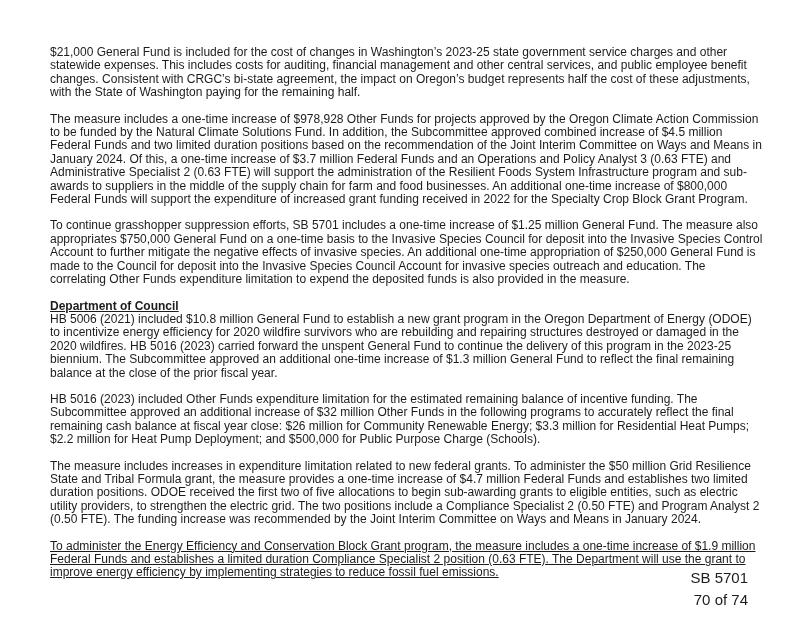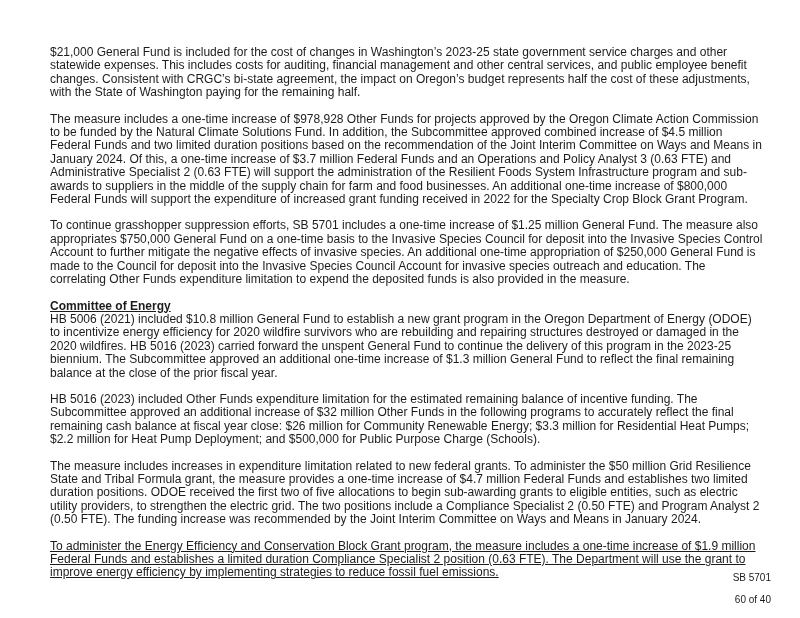--- a/index.html
+++ b/index.html
@@ -49,23 +49,23 @@
     font-weight: normal;
     letter-spacing: 0px;
     white-space: nowrap;
     color: rgba(200, 200, 200, 0.68);
     z-index: 2;
     pointer-events: none;
     user-select: none;
   }
   .footer-line {
     position: absolute;
-    right: 29px;
+    right: 52px;
     text-align: right;
-    font-size: 10px;
+    font-size: 15px;
     line-height: 12px;
     color: #1c1c1c;
     z-index: 1;
   }
   .footer-measure { top: 572px; }
   .footer-page { top: 594px; }
 </style>
 </head>
 <body>
 
@@ -73,28 +73,28 @@
 
 
   <div class="content">
     <div class="block-paragraph">$21,000 General Fund is included for the cost of changes in Washington’s 2023-25 state government service charges and other statewide expenses. This includes costs for auditing, financial management and other central services, and public employee benefit changes. Consistent with CRGC’s bi-state agreement, the impact on Oregon’s budget represents half the cost of these adjustments, with the State of Washington paying for the remaining half.</div>
 
 
     <div class="block-paragraph">The measure includes a one-time increase of $978,928 Other Funds for projects approved by the Oregon Climate Action Commission to be funded by the Natural Climate Solutions Fund. In addition, the Subcommittee approved combined increase of $4.5 million Federal Funds and two limited duration positions based on the recommendation of the Joint Interim Committee on Ways and Means in January 2024. Of this, a one-time increase of $3.7 million Federal Funds and an Operations and Policy Analyst 3 (0.63 FTE) and Administrative Specialist 2 (0.63 FTE) will support the administration of the Resilient Foods System Infrastructure program and sub- awards to suppliers in the middle of the supply chain for farm and food businesses. An additional one-time increase of $800,000 Federal Funds will support the expenditure of increased grant funding received in 2022 for the Specialty Crop Block Grant Program.</div>
 
     <div class="block-paragraph">To continue grasshopper suppression efforts, SB 5701 includes a one-time increase of $1.25 million General Fund. The measure also appropriates $750,000 General Fund on a one-time basis to the Invasive Species Council for deposit into the Invasive Species Control Account to further mitigate the negative effects of invasive species. An additional one-time appropriation of $250,000 General Fund is made to the Council for deposit into the Invasive Species Council Account for invasive species outreach and education. The correlating Other Funds expenditure limitation to expend the deposited funds is also provided in the measure.</div>
 
-    <div class="block-heading">Committee of Energy</div>
+    <div class="block-heading">Department of Council</div>
 
     <div class="block-paragraph">HB 5006 (2021) included $10.8 million General Fund to establish a new grant program in the Oregon Department of Energy (ODOE) to incentivize energy efficiency for 2020 wildfire survivors who are rebuilding and repairing structures destroyed or damaged in the 2020 wildfires. HB 5016 (2023) carried forward the unspent General Fund to continue the delivery of this program in the 2023-25 biennium. The Subcommittee approved an additional one-time increase of $1.3 million General Fund to reflect the final remaining balance at the close of the prior fiscal year.</div>
 
     <div class="block-paragraph">HB 5016 (2023) included Other Funds expenditure limitation for the estimated remaining balance of incentive funding. The Subcommittee approved an additional increase of $32 million Other Funds in the following programs to accurately reflect the final remaining cash balance at fiscal year close: $26 million for Community Renewable Energy; $3.3 million for Residential Heat Pumps; $2.2 million for Heat Pump Deployment; and $500,000 for Public Purpose Charge (Schools).</div>
 
     <div class="block-paragraph">The measure includes increases in expenditure limitation related to new federal grants. To administer the $50 million Grid Resilience State and Tribal Formula grant, the measure provides a one-time increase of $4.7 million Federal Funds and establishes two limited duration positions. ODOE received the first two of five allocations to begin sub-awarding grants to eligible entities, such as electric utility providers, to strengthen the electric grid. The two positions include a Compliance Specialist 2 (0.50 FTE) and Program Analyst 2 (0.50 FTE). The funding increase was recommended by the Joint Interim Committee on Ways and Means in January 2024.</div>
 
     <div class="block-paragraph">To administer the Energy Efficiency and Conservation Block Grant program, the measure includes a one-time increase of $1.9 million Federal Funds and establishes a limited duration Compliance Specialist 2 position (0.63 FTE). The Department will use the grant to improve energy efficiency by implementing strategies to reduce fossil fuel emissions.</div>
   </div>
 
   <div class="footer-line footer-measure">SB 5701</div>
 
-  <div class="footer-line footer-page">60 of 40</div>
+  <div class="footer-line footer-page">70 of 74</div>
 
 </div>
 
 </body></html>

